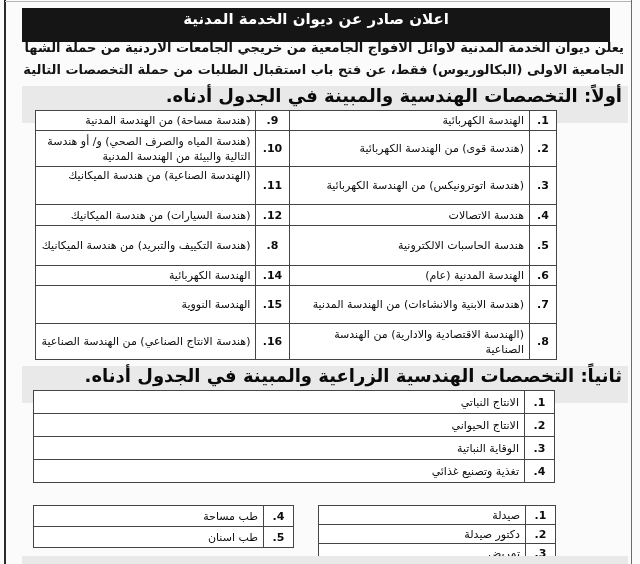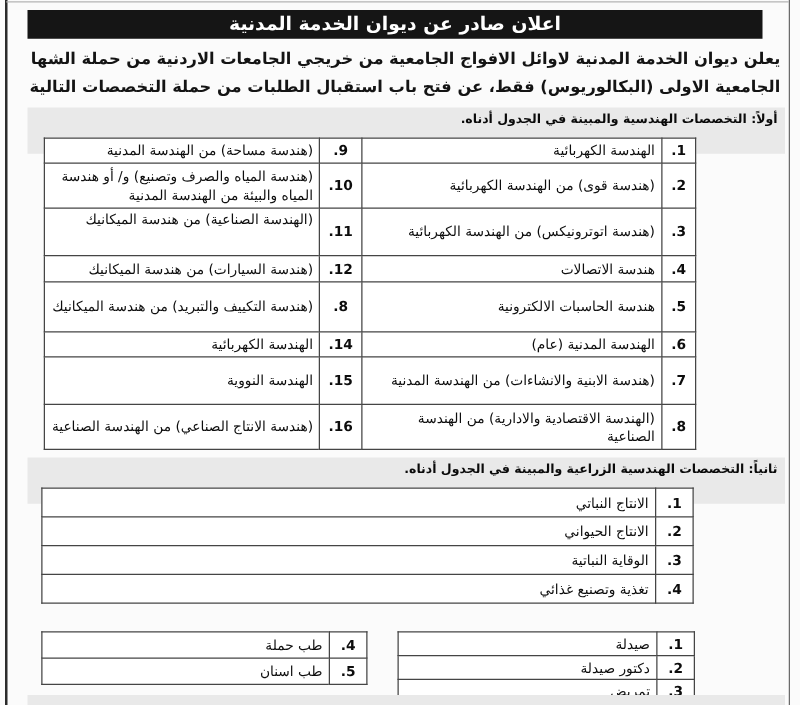--- a/index.html
+++ b/index.html
@@ -7,37 +7,37 @@
     position:relative;width:640px;height:564px;overflow:hidden;
     background:#fbfbfb;color:#0d0d0d;
     font-family:"DejaVu Sans", sans-serif;
   }
   
   .frame-left{position:absolute;left:4px;top:0;width:2px;height:564px;background:#2b2b2b;}
   .frame-right{position:absolute;left:631px;top:0;width:1px;height:564px;background:#6b6b6b;}
   .frame-top{position:absolute;left:5px;top:1px;width:626px;height:1px;background:#b5b5b5;}
 
   .title-bar{
-    position:absolute;left:22px;top:8px;width:588px;height:23px;
+    position:absolute;left:22px;top:8px;width:588px;height:34px;
     background:#151515;color:#ffffff;text-align:center;
     font-weight:bold;font-size:15px;line-height:23px;direction:rtl;
   }
   .intro{
     position:absolute;left:24px;top:37px;width:600px;direction:rtl;
     font-size:13px;font-weight:600;color:#141414;
   }
   .intro-line{
     display:block;height:22px;line-height:22px;
     text-align:justify;text-align-last:justify;white-space:nowrap;overflow:hidden;
   }
   .intro-line .bb{font-weight:800;}
 
   .band{
     position:absolute;left:22px;width:606px;height:37px;background:#e9e9e9;
-    direction:rtl;font-size:10px;font-weight:bold;line-height:20px;
+    direction:rtl;font-size:18px;font-weight:bold;line-height:20px;
     text-align:right;padding-right:6px;box-sizing:border-box;color:#0a0a0a;
   }
   .band1{top:86px;}
   .band2{top:366px;}
   .band3{top:484px;}
   .band-bottom{position:absolute;left:22px;top:556px;width:606px;height:8px;background:#e9e9e9;}
 
   table{border-collapse:collapse;table-layout:fixed;position:absolute;background:#ffffff;}
   td{
     border:1px solid #454545;font-size:11px;line-height:15px;
@@ -93,21 +93,21 @@
         <tr>
       <td class="num">1.</td>
       <td class="txt">الهندسة الكهربائية</td>
       <td class="num">9.</td>
       <td class="txt">(هندسة مساحة) من الهندسة المدنية</td>
     </tr>
     <tr>
       <td class="num">2.</td>
       <td class="txt">(هندسة قوى) من الهندسة الكهربائية</td>
       <td class="num">10.</td>
-      <td class="txt">(هندسة المياه والصرف وتصنيع) و/ أو هندسة المياه والبيئة من الهندسة المدنية</td>
+      <td class="txt">(هندسة المياه والصرف الصحي) و/ أو هندسة التالية والبيئة من الهندسة المدنية</td>
     </tr>
     <tr>
       <td class="num">3.</td>
       <td class="txt">(هندسة اتوترونيكس) من الهندسة الكهربائية</td>
       <td class="num">11.</td>
       <td class="txt top">(الهندسة الصناعية) من هندسة الميكانيك</td>
     </tr>
     <tr>
       <td class="num">4.</td>
       <td class="txt">هندسة الاتصالات</td>
@@ -191,21 +191,21 @@
     </table>
 
   <table class="t3l" dir="rtl">
     <colgroup>
         <col style="width:30px">
         <col style="width:230px">
       </colgroup>
     <tbody>
         <tr>
       <td class="num">4.</td>
-      <td class="txt">طب حملة</td>
+      <td class="txt">طب مساحة</td>
     </tr>
     <tr>
       <td class="num">5.</td>
       <td class="txt">طب اسنان</td>
     </tr>
   </tbody>
     </table>
 
   <div class="band-bottom"></div>
 </div>

